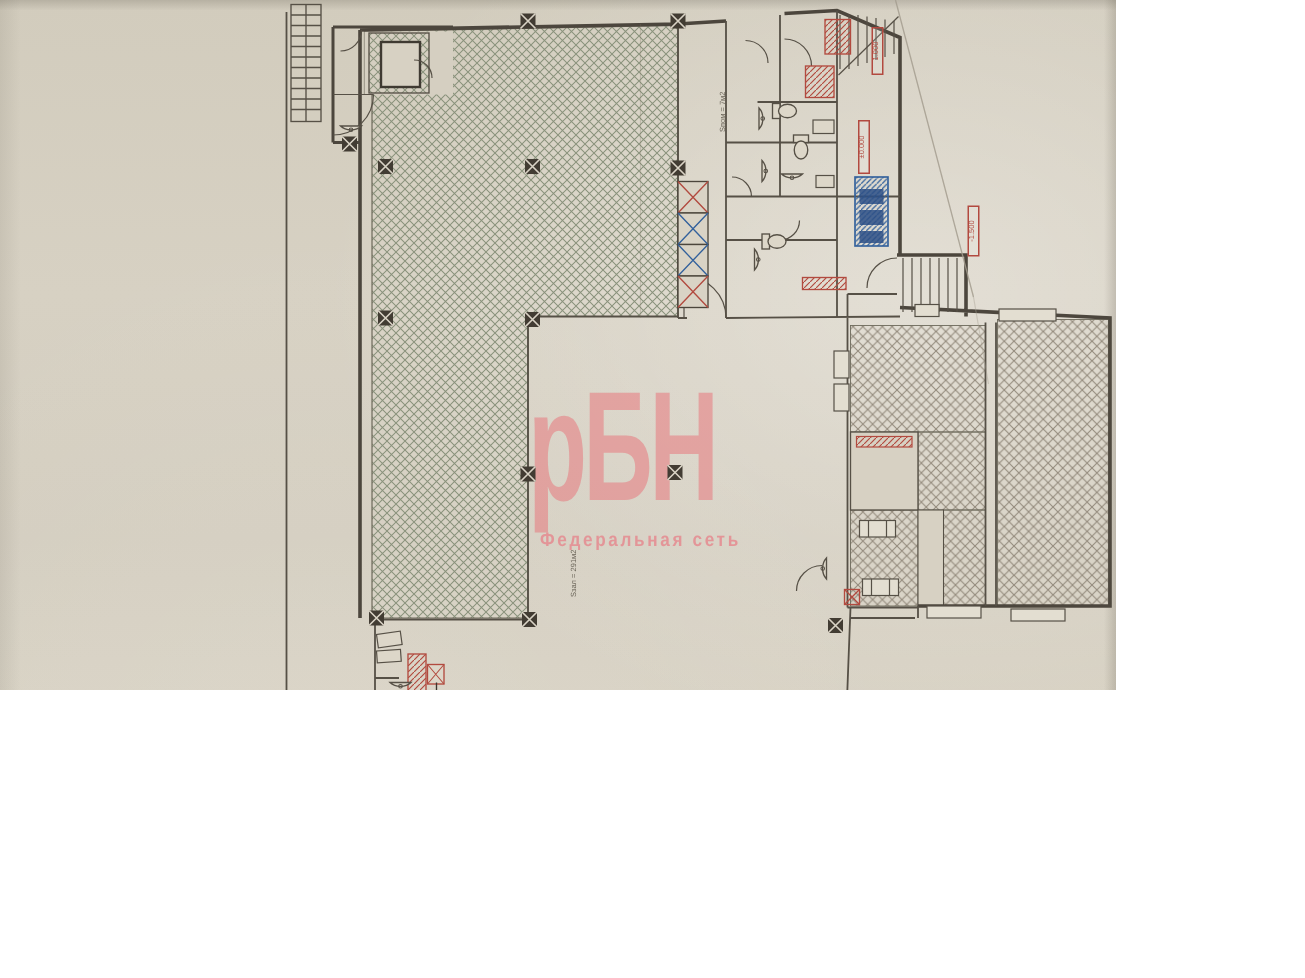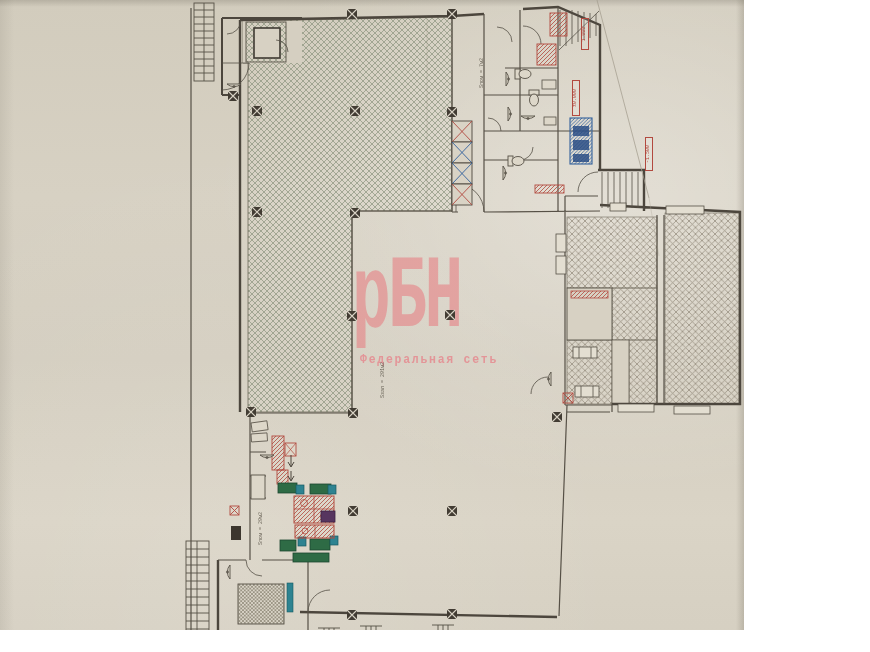--- a/index.html
+++ b/index.html
@@ -1,17 +1,17 @@
 <!DOCTYPE html>
 <html><head>
 <meta charset="utf-8">
 <style>
   html,body{margin:0;padding:0;background:#ffffff;}
-  #stage{position:relative;width:870px;height:630px;overflow:hidden;
-         font-family:Liberation Mono, monospace;background:#ffffff;}
+  #stage{position:relative;width:870px;height:460px;overflow:hidden;
+         font-family:Liberation Sans, sans-serif;background:#ffffff;}
   
   #paper{position:absolute;left:0;top:0;width:744px;height:652px;
     background:
       linear-gradient(180deg, rgba(40,35,25,0.16), rgba(40,35,25,0) 7px),
       linear-gradient(90deg, rgba(40,35,25,0.08), rgba(40,35,25,0) 14px),
       radial-gradient(ellipse at 82% 30%, rgba(255,255,255,0.30), rgba(255,255,255,0) 46%),
       radial-gradient(ellipse at 30% 90%, rgba(255,255,255,0.10), rgba(255,255,255,0) 55%),
       linear-gradient(180deg,#d2ccbd 0%,#d7d1c3 30%,#d4cec0 55%,#dad4c6 80%,#d5cfc1 100%);
   }
   #paper-edge{position:absolute;left:736px;top:0;width:8px;height:652px;

